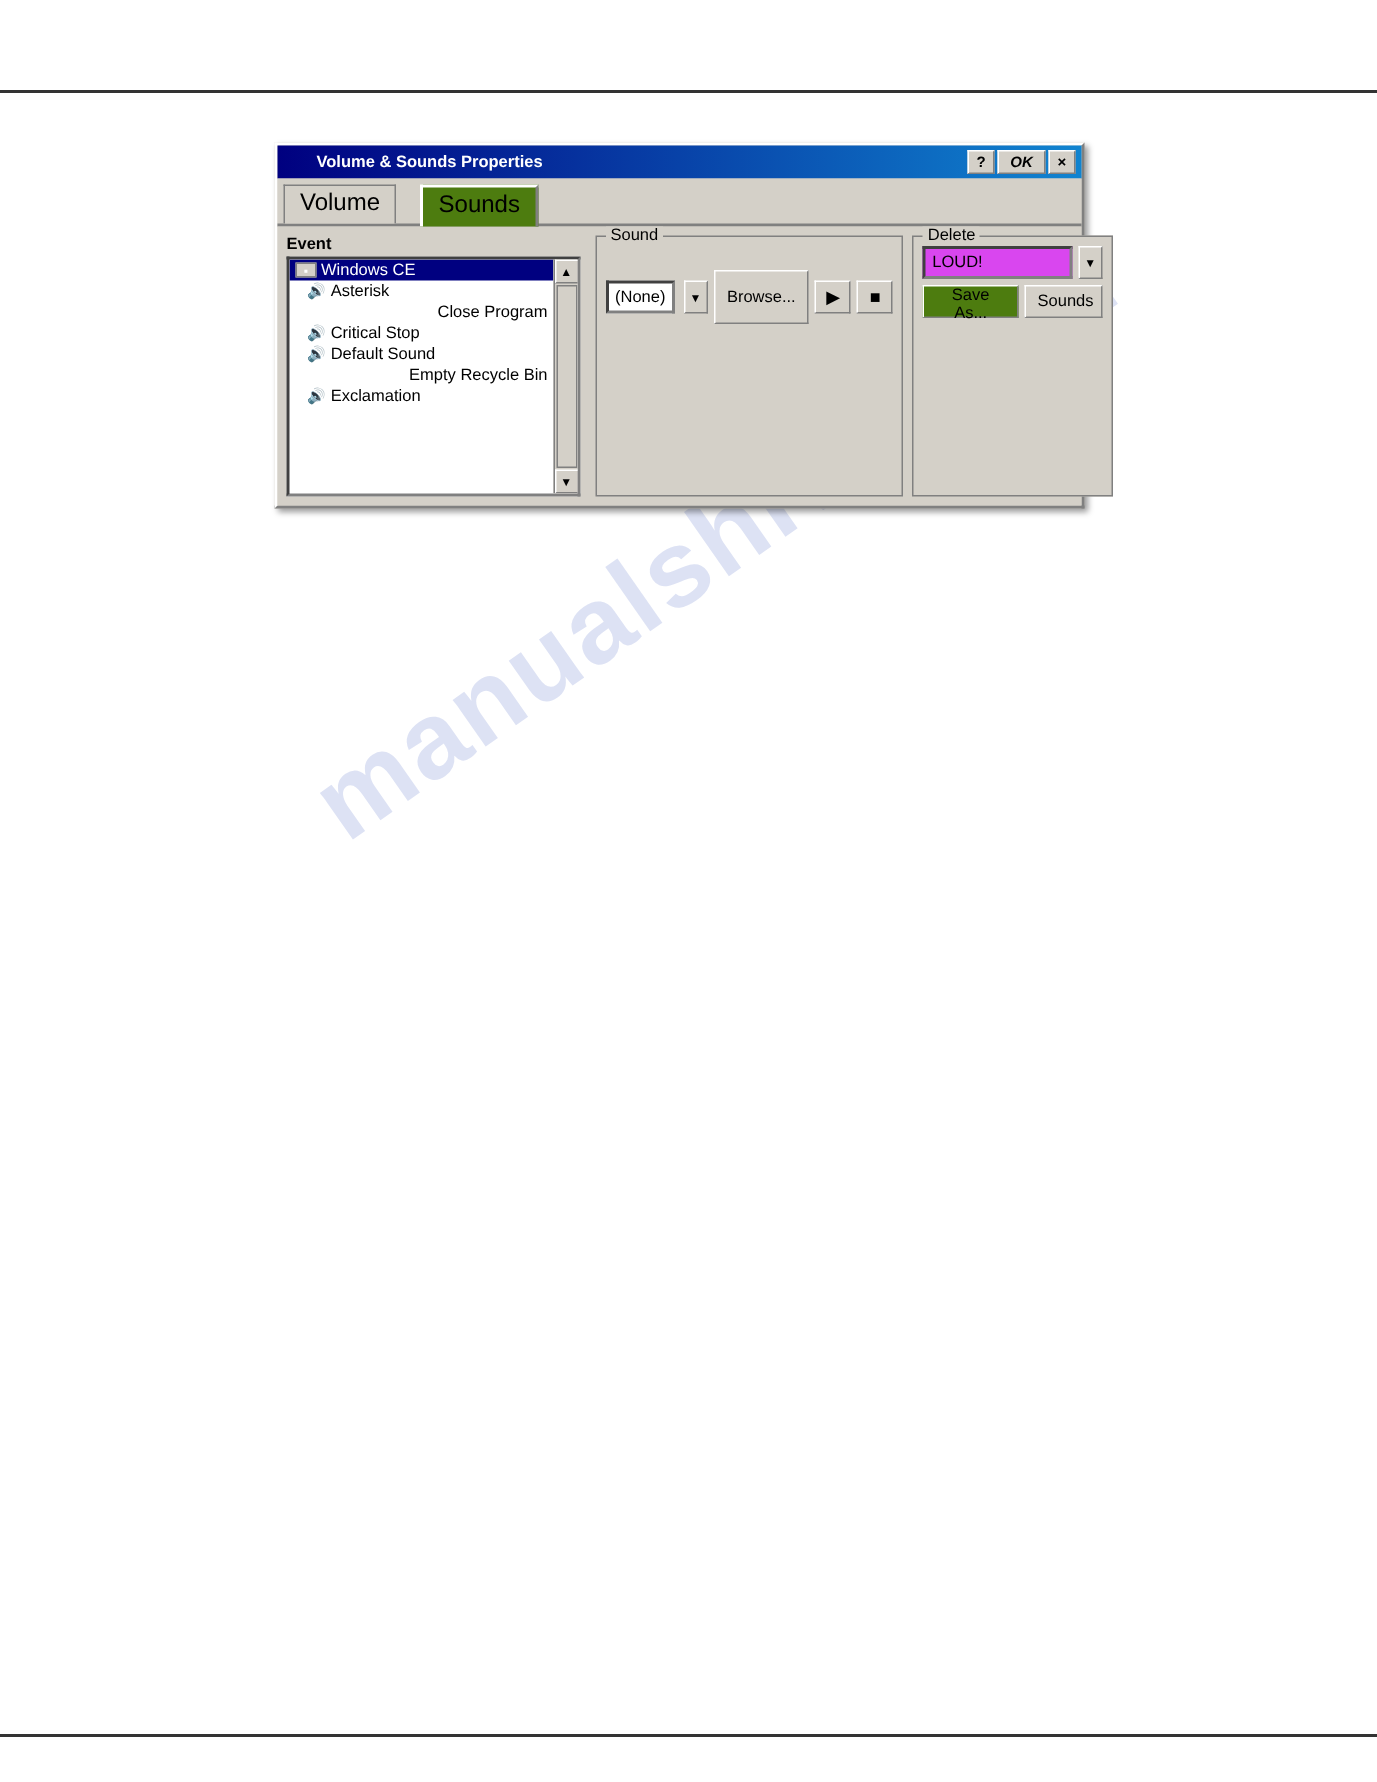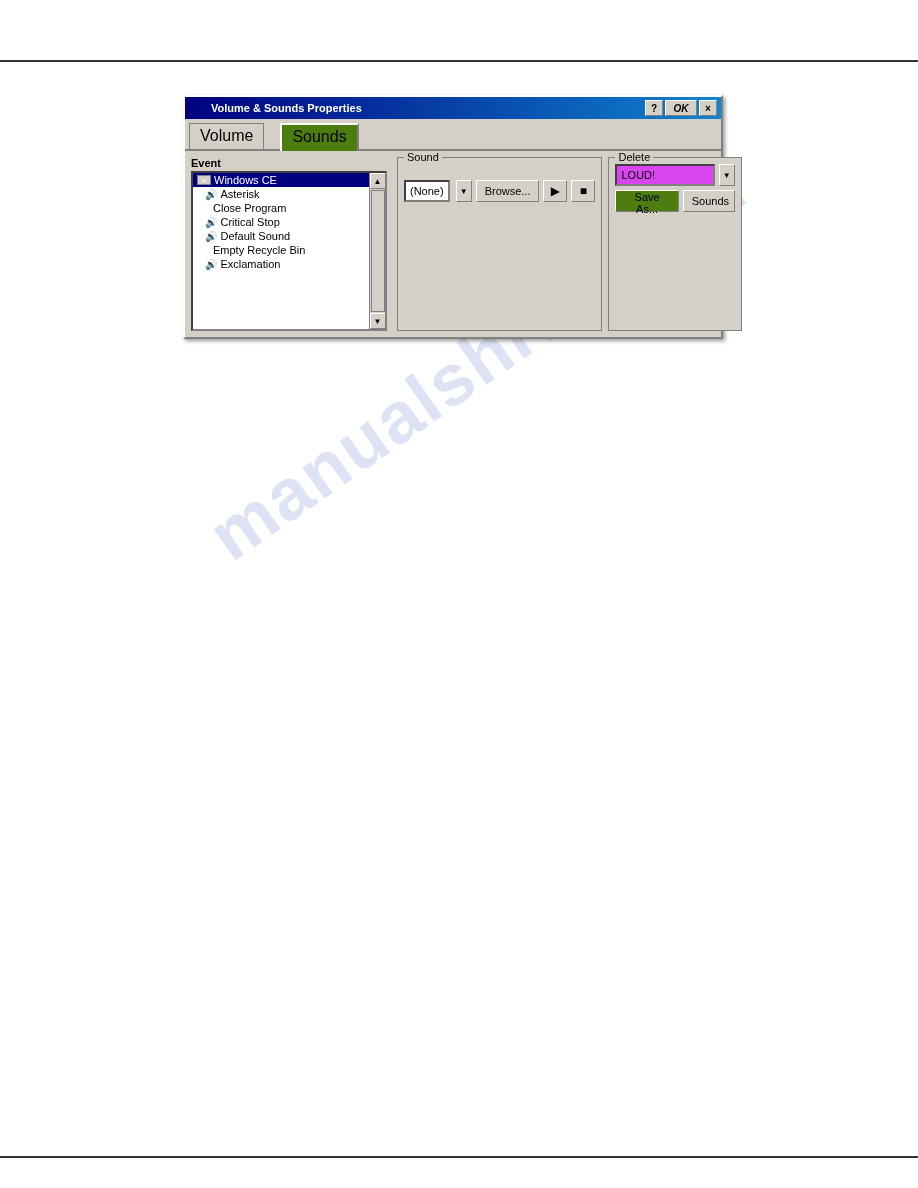--- a/index.html
+++ b/index.html
@@ -219,20 +219,21 @@
       background: #000080;
       color: white;
     }
 
     .event-item.indent1 {
       padding-left: 12px;
     }
 
     .event-item.indent2 {
       padding-left: 20px;
+      justify-content: flex-end;
     }
 
     .speaker-icon {
       display: inline-block;
       font-size: 10px;
     }
 
     .folder-icon {
       display: inline-block;
       width: 14px;
@@ -299,21 +300,21 @@
       border-bottom-color: #808080;
       display: flex;
       align-items: center;
       justify-content: center;
       font-size: 8px;
       cursor: pointer;
       margin-left: 2px;
     }
 
     .btn {
-      height: 22px;
+      height: 36px;
       background: #d4d0c8;
       border: 1px solid #ffffff;
       border-right-color: #808080;
       border-bottom-color: #808080;
       padding: 0 8px;
       font-size: 11px;
       cursor: pointer;
       display: flex;
       align-items: center;
       justify-content: center;

